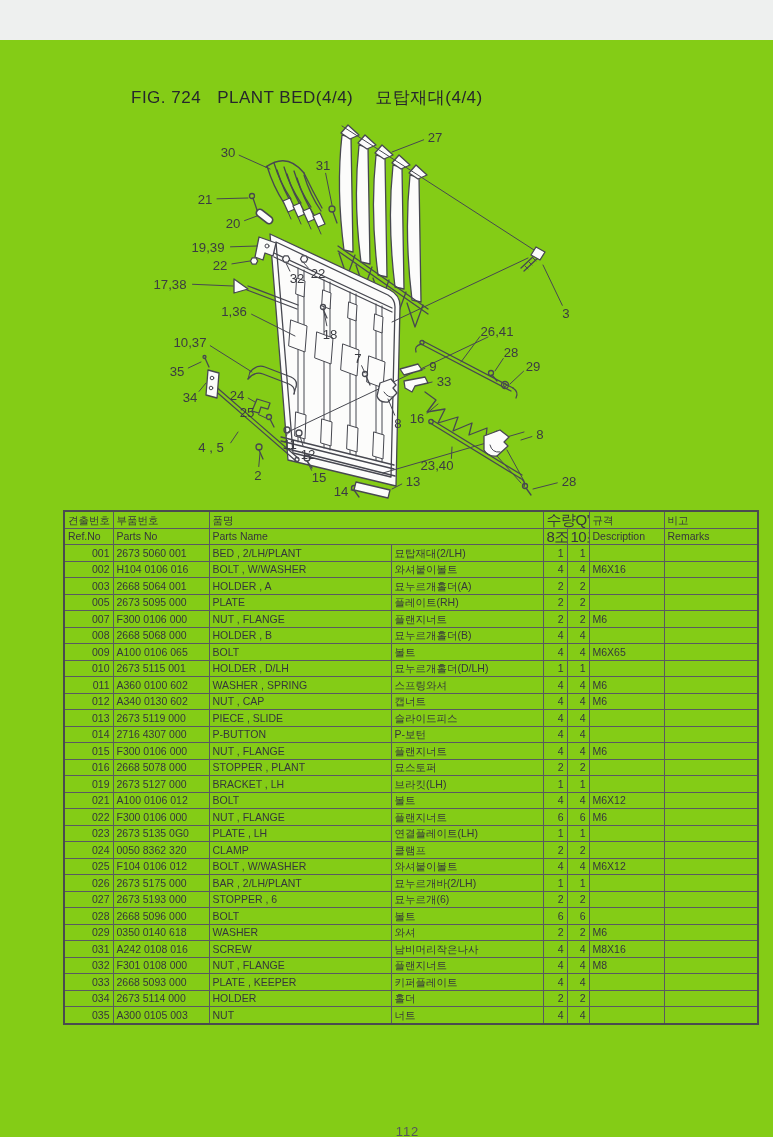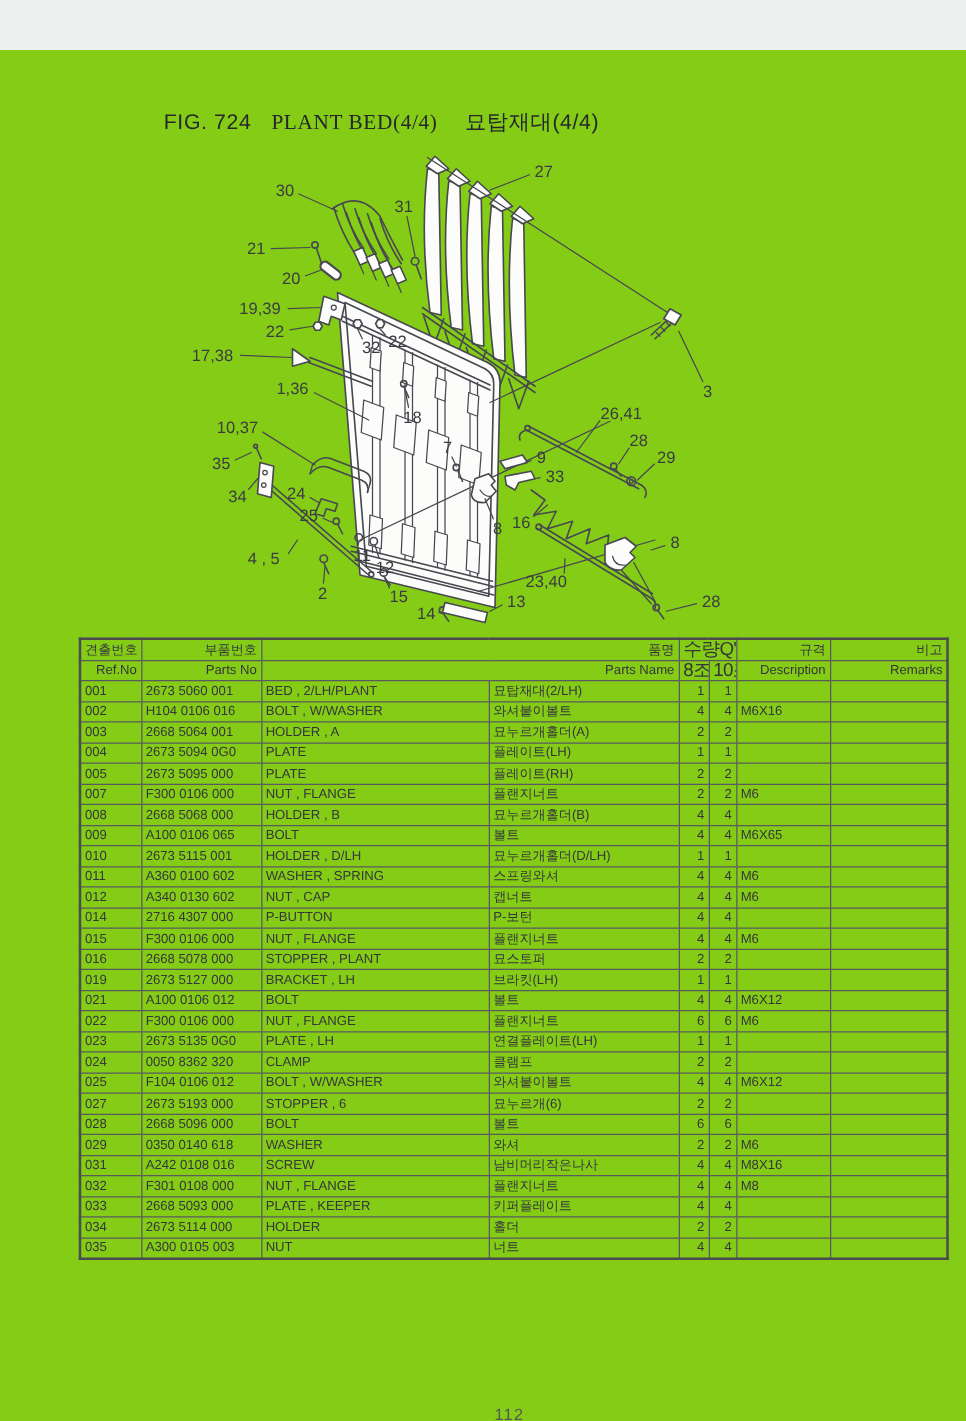--- a/index.html
+++ b/index.html
@@ -1,37 +1,37 @@
 <!DOCTYPE html>
 <html><head>
 <meta charset="utf-8">
 <style>
   html,body{margin:0;padding:0;background:#eef0ef;}
   .page{position:relative;width:773px;height:1137px;background:#84cc16;overflow:hidden;
         font-family:"Liberation Sans","DejaVu Sans",sans-serif;color:#2f3035;margin-top:40px;}
   .title-row{position:absolute;left:131px;top:46px;display:flex;align-items:baseline;
              font-size:17px;letter-spacing:.5px;color:#26272c;}
   .title-row .t1{margin-right:16px;}
-  .title-row .t2{margin-right:22px;font-family:Liberation Serif, serif;}
+  .title-row .t2{margin-right:22px;}
   #diagram{position:absolute;left:0;top:0;}
   #diagram path,#diagram line,#diagram circle{fill:none;stroke:#474850;stroke-width:1.3;
              stroke-linecap:round;stroke-linejoin:round;}
   #diagram .f{fill:#fcfcfb;}
   #diagram .thin{stroke-width:1;}
   #diagram .tube{stroke-width:9;}
   #diagram .tubein{stroke:#fcfcfb;stroke-width:5.5;}
   #diagram text{fill:#3b3c42;font-size:13.2px;font-family:"Liberation Sans","DejaVu Sans",sans-serif;
              stroke:none;text-anchor:middle;}
   table.parts{position:absolute;left:63px;top:470px;width:694px;border-collapse:collapse;
              table-layout:fixed;font-size:10.5px;color:#35363c;}
   table.parts td,table.parts th{border:1px solid #595a60;font-weight:normal;line-height:1;
              height:15.5px;padding:0 3px;overflow:hidden;white-space:nowrap;vertical-align:middle;}
   table.parts{border:2px solid #4a4b50;}
-  th.h{text-align:right;}
-  td.c0{text-align:left;}
+  th.h{text-align:left;}
+  td.c0{text-align:right;}
   td.c1,td.c2,td.c3,td.c6{text-align:left;}
   td.c4,td.c5{text-align:right;padding-right:4px;}
   th.qtyh{font-size:15px;letter-spacing:-0.5px;padding:0 1px;}
   .pageno{position:absolute;top:1084px;left:0;width:773px;text-align:center;
           transform:translateX(21px);font-size:13px;color:#55565c;letter-spacing:1px;}
 </style>
 </head>
 <body>
 
 <div class="page">
@@ -335,30 +335,20 @@
           <td class="c0">003</td>
           <td class="c1">2668 5064 001</td>
           <td class="c2">HOLDER , A</td>
           <td class="c3">묘누르개홀더(A)</td>
           <td class="c4">2</td>
           <td class="c5">2</td>
           <td class="c6"></td>
           <td class="c7"></td>
         </tr>
         <tr>
-          <td class="c0">004</td>
-          <td class="c1">2673 5094 0G0</td>
-          <td class="c2">PLATE</td>
-          <td class="c3">플레이트(LH)</td>
-          <td class="c4">1</td>
-          <td class="c5">1</td>
-          <td class="c6"></td>
-          <td class="c7"></td>
-        </tr>
-        <tr>
           <td class="c0">005</td>
           <td class="c1">2673 5095 000</td>
           <td class="c2">PLATE</td>
           <td class="c3">플레이트(RH)</td>
           <td class="c4">2</td>
           <td class="c5">2</td>
           <td class="c6"></td>
           <td class="c7"></td>
         </tr>
         <tr>
@@ -412,20 +402,30 @@
           <td class="c7"></td>
         </tr>
         <tr>
           <td class="c0">012</td>
           <td class="c1">A340 0130 602</td>
           <td class="c2">NUT , CAP</td>
           <td class="c3">캡너트</td>
           <td class="c4">4</td>
           <td class="c5">4</td>
           <td class="c6">M6</td>
+          <td class="c7"></td>
+        </tr>
+        <tr>
+          <td class="c0">013</td>
+          <td class="c1">2673 5119 000</td>
+          <td class="c2">PIECE , SLIDE</td>
+          <td class="c3">슬라이드피스</td>
+          <td class="c4">4</td>
+          <td class="c5">4</td>
+          <td class="c6"></td>
           <td class="c7"></td>
         </tr>
         <tr>
           <td class="c0">014</td>
           <td class="c1">2716 4307 000</td>
           <td class="c2">P-BUTTON</td>
           <td class="c3">P-보턴</td>
           <td class="c4">4</td>
           <td class="c5">4</td>
           <td class="c6"></td>
@@ -505,20 +505,30 @@
           <td class="c0">025</td>
           <td class="c1">F104 0106 012</td>
           <td class="c2">BOLT , W/WASHER</td>
           <td class="c3">와셔붙이볼트</td>
           <td class="c4">4</td>
           <td class="c5">4</td>
           <td class="c6">M6X12</td>
           <td class="c7"></td>
         </tr>
         <tr>
+          <td class="c0">026</td>
+          <td class="c1">2673 5175 000</td>
+          <td class="c2">BAR , 2/LH/PLANT</td>
+          <td class="c3">묘누르개바(2/LH)</td>
+          <td class="c4">1</td>
+          <td class="c5">1</td>
+          <td class="c6"></td>
+          <td class="c7"></td>
+        </tr>
+        <tr>
           <td class="c0">027</td>
           <td class="c1">2673 5193 000</td>
           <td class="c2">STOPPER , 6</td>
           <td class="c3">묘누르개(6)</td>
           <td class="c4">2</td>
           <td class="c5">2</td>
           <td class="c6"></td>
           <td class="c7"></td>
         </tr>
         <tr>

